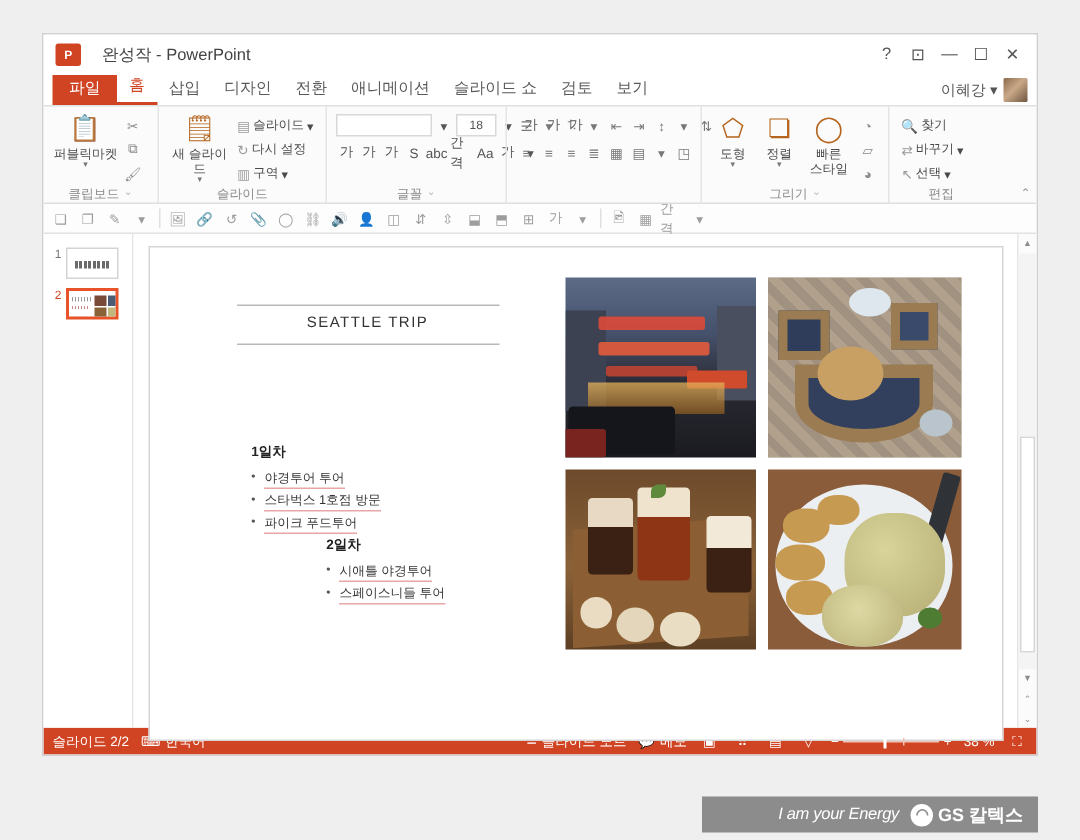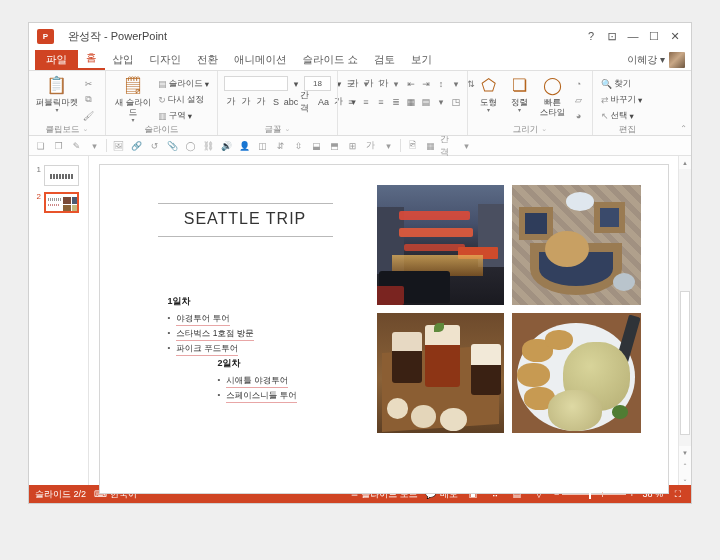--- a/index.html
+++ b/index.html
@@ -170,21 +170,21 @@
                justify-content: center; padding-top: 8px; position: relative; min-width:0; }
 
   
   .slide {
     width: 570px; height: 330px; background: #ffffff;
     border: 1px solid #d6d6d6; position: relative;
   }
   .slide-title-block { position: absolute; left: 58px; top: 38px; width: 175px; }
   .rule { height: 1px; background: #b9b9b9; }
   .slide-title {
-    font-size: 16px; color: #333; text-align: center; letter-spacing: 1px;
+    font-size: 10px; color: #333; text-align: center; letter-spacing: 1px;
     padding: 6px 0 8px; font-family: "Liberation Sans", sans-serif;
   }
   .day-block { position: absolute; font-size: 8.5px; color: #333; }
   .day1 { left: 68px; top: 130px; }
   .day2 { left: 118px; top: 192px; }
   .day-head { font-weight: bold; font-size: 9px; margin-bottom: 3px; color:#222; }
   .bul { display: flex; gap: 6px; line-height: 14px; }
   .bul .dot { color:#555; font-size: 8px; }
   .bul .txt { border-bottom: 1px solid #e8a6a6; color:#333; font-size:8.5px; }
 
@@ -660,14 +660,21 @@
           <span class="zs-mid"></span>
         </span>
         <span>+</span>
       </span>
       <span class="sb-item">38 %</span>
       <span class="vbtn">⛶</span>
     </div>
 
   </div>
 
+  <div class="banner">
+    <span class="slogan">I am your Energy</span>
+    <span class="gs">
+      <span class="gs-mark">◠</span>
+      <span>GS 칼텍스</span>
+    </span>
+  </div>
 
 </div>
 
 </body></html>

